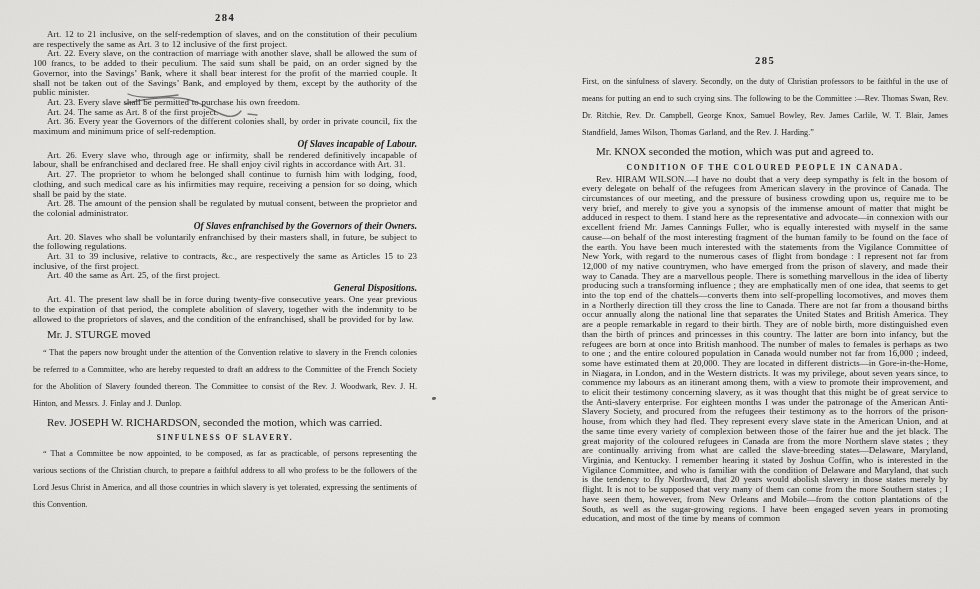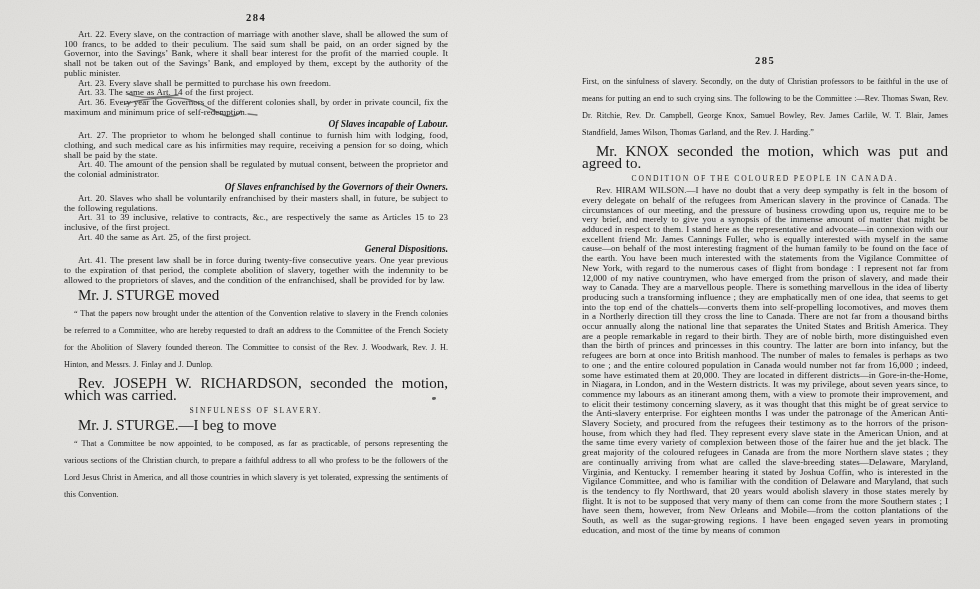--- a/index.html
+++ b/index.html
@@ -6,40 +6,40 @@
   .scan{
     position:relative;
     width:980px;height:589px;
     overflow:hidden;
     background:radial-gradient(ellipse at 50% 45%, #edecE9 0%, #e6e5e2 55%, #dddcd9 100%);
     font-family:"Liberation Serif", serif;
     color:#1b1b1b;
   }
   .texture{position:absolute;left:0;top:0;pointer-events:none;}
   .page{position:absolute;}
-  .page-left{left:33px;top:12px;width:384px;margin-left:31px;}
+  .page-left{left:33px;top:12px;width:384px;}
   .page-right{left:582px;top:24px;width:366px;margin-top:31px;}
   .pageno{
     text-align:center;font-size:10.5px;letter-spacing:1.5px;
     margin:0 0 7px 0;font-weight:bold;color:#222;
   }
   .para{
     font-size:9px;line-height:9.7px;text-align:justify;
     text-indent:14px;margin:0;word-spacing:.5px;
   }
   .head-i{
     font-style:italic;font-weight:bold;text-align:right;
     font-size:9.4px;line-height:11px;margin:2px 0 1px;text-indent:0;
   }
   .head-sc{
-    text-align:center;font-weight:normal;font-size:7.6px;
+    text-align:center;font-weight:bold;font-size:7.6px;
     letter-spacing:1.8px;margin:5px 0 3px;text-indent:0;color:#242424;
   }
   .speaker{
-    font-size:15px;line-height:11.6px;text-indent:14px;
+    font-size:11px;line-height:11.6px;text-indent:14px;
     margin:5px 0 2px;text-align:justify;
   }
   .quote{
     font-size:8.2px;line-height:17px;text-align:justify;
     text-indent:10px;margin:3px 0 2px;word-spacing:.4px;color:#202020;
   }
   .quote.no-indent{text-indent:0;}
   .penmarks{position:absolute;left:95px;top:70px;pointer-events:none;}
   .speck{
     position:absolute;left:432px;top:397px;width:4px;height:3px;
@@ -55,38 +55,39 @@
     <filter id="grain">
       <feTurbulence type="fractalNoise" baseFrequency="0.75" numOctaves="2" stitchTiles="stitch"></feTurbulence>
       <feColorMatrix type="saturate" values="0"></feColorMatrix>
     </filter>
     <rect width="980" height="589" filter="url(#grain)" opacity="0.09"></rect>
   </svg>
 
   <div class="page page-left">
     <div class="pageno">284</div>
 
+    <p class="para">Art. 12 to 21 inclusive, on the self-redemption of slaves, and on the constitution of their peculium are respectively the same as Art. 3 to 12 inclusive of the first project.</p>
     <p class="para">Art. 22. Every slave, on the contraction of marriage with another slave, shall be allowed the sum of 100 francs, to be added to their peculium. The said sum shall be paid, on an order signed by the Governor, into the Savings’ Bank, where it shall bear interest for the profit of the married couple. It shall not be taken out of the Savings’ Bank, and employed by them, except by the authority of the public minister.</p>
     <p class="para">Art. 23. Every slave shall be permitted to purchase his own freedom.</p>
-    <p class="para">Art. 33. The same as Art. 14 of the first project.</p>
+    <p class="para">Art. 24. The same as Art. 8 of the first project.</p>
     <p class="para">Art. 36. Every year the Governors of the different colonies shall, by order in private council, fix the maximum and minimum price of self-redemption.</p>
     <p class="head-i">Of Slaves incapable of Labour.</p>
+    <p class="para">Art. 26. Every slave who, through age or infirmity, shall be rendered definitively incapable of labour, shall be enfranchised and declared free. He shall enjoy civil rights in accordance with Art. 31.</p>
     <p class="para">Art. 27. The proprietor to whom he belonged shall continue to furnish him with lodging, food, clothing, and such medical care as his infirmities may require, receiving a pension for so doing, which shall be paid by the state.</p>
-    <p class="para">Art. 40. The amount of the pension shall be regulated by mutual consent, between the proprietor and the colonial administrator.</p>
+    <p class="para">Art. 28. The amount of the pension shall be regulated by mutual consent, between the proprietor and the colonial administrator.</p>
     <p class="head-i">Of Slaves enfranchised by the Governors of their Owners.</p>
     <p class="para">Art. 20. Slaves who shall be voluntarily enfranchised by their masters shall, in future, be subject to the following regulations.</p>
     <p class="para">Art. 31 to 39 inclusive, relative to contracts, &amp;c., are respectively the same as Articles 15 to 23 inclusive, of the first project.</p>
     <p class="para">Art. 40 the same as Art. 25, of the first project.</p>
     <p class="head-i">General Dispositions.</p>
     <p class="para">Art. 41. The present law shall be in force during twenty-five consecutive years. One year previous to the expiration of that period, the complete abolition of slavery, together with the indemnity to be allowed to the proprietors of slaves, and the condition of the enfranchised, shall be provided for by law.</p>
     <p class="speaker">Mr. J. STURGE moved</p>
     <p class="quote">“ That the papers now brought under the attention of the Convention relative to slavery in the French colonies be referred to a Committee, who are hereby requested to draft an address to the Committee of the French Society for the Abolition of Slavery founded thereon. The Committee to consist of the Rev. J. Woodwark, Rev. J. H. Hinton, and Messrs. J. Finlay and J. Dunlop.</p>
     <p class="speaker">Rev. JOSEPH W. RICHARDSON, seconded the motion, which was carried.</p>
     <p class="head-sc">SINFULNESS OF SLAVERY.</p>
-    <p class="speaker">Mr. J. STURGE.—I beg to move</p>
     <p class="quote">“ That a Committee be now appointed, to be composed, as far as practicable, of persons representing the various sections of the Christian church, to prepare a faithful address to all who profess to be the followers of the Lord Jesus Christ in America, and all those countries in which slavery is yet tolerated, expressing the sentiments of this Convention.</p>
   </div>
 
   <div class="page page-right">
     <div class="pageno">285</div>
 
     <p class="quote no-indent">First, on the sinfulness of slavery. Secondly, on the duty of Christian professors to be faithful in the use of means for putting an end to such crying sins. The following to be the Committee :—Rev. Thomas Swan, Rev. Dr. Ritchie, Rev. Dr. Campbell, George Knox, Samuel Bowley, Rev. James Carlile, W. T. Blair, James Standfield, James Wilson, Thomas Garland, and the Rev. J. Harding.”</p>
     <p class="speaker">Mr. KNOX seconded the motion, which was put and agreed to.</p>
     <p class="head-sc">CONDITION OF THE COLOURED PEOPLE IN CANADA.</p>
     <p class="para">Rev. HIRAM WILSON.—I have no doubt that a very deep sympathy is felt in the bosom of every delegate on behalf of the refugees from American slavery in the province of Canada. The circumstances of our meeting, and the pressure of business crowding upon us, require me to be very brief, and merely to give you a synopsis of the immense amount of matter that might be adduced in respect to them. I stand here as the representative and advocate—in connexion with our excellent friend Mr. James Cannings Fuller, who is equally interested with myself in the same cause—on behalf of the most interesting fragment of the human family to be found on the face of the earth. You have been much interested with the statements from the Vigilance Committee of New York, with regard to the numerous cases of flight from bondage : I represent not far from 12,000 of my native countrymen, who have emerged from the prison of slavery, and made their way to Canada. They are a marvellous people. There is something marvellous in the idea of liberty producing such a transforming influence ; they are emphatically men of one idea, that seems to get into the top end of the chattels—converts them into self-propelling locomotives, and moves them in a Northerly direction till they cross the line to Canada. There are not far from a thousand births occur annually along the national line that separates the United States and British America. They are a people remarkable in regard to their birth. They are of noble birth, more distinguished even than the birth of princes and princesses in this country. The latter are born into infancy, but the refugees are born at once into British manhood. The number of males to females is perhaps as two to one ; and the entire coloured population in Canada would number not far from 16,000 ; indeed, some have estimated them at 20,000. They are located in different districts—in Gore-in-the-Home, in Niagara, in London, and in the Western districts. It was my privilege, about seven years since, to commence my labours as an itinerant among them, with a view to promote their improvement, and to elicit their testimony concerning slavery, as it was thought that this might be of great service to the Anti-slavery enterprise. For eighteen months I was under the patronage of the American Anti-Slavery Society, and procured from the refugees their testimony as to the horrors of the prison-house, from which they had fled. They represent every slave state in the American Union, and at the same time every variety of complexion between those of the fairer hue and the jet black. The great majority of the coloured refugees in Canada are from the more Northern slave states ; they are continually arriving from what are called the slave-breeding states—Delaware, Maryland, Virginia, and Kentucky. I remember hearing it stated by Joshua Coffin, who is interested in the Vigilance Committee, and who is familiar with the condition of Delaware and Maryland, that such is the tendency to fly Northward, that 20 years would abolish slavery in those states merely by flight. It is not to be supposed that very many of them can come from the more Southern states ; I have seen them, however, from New Orleans and Mobile—from the cotton plantations of the South, as well as the sugar-growing regions. I have been engaged seven years in promoting education, and most of the time by means of common</p>

